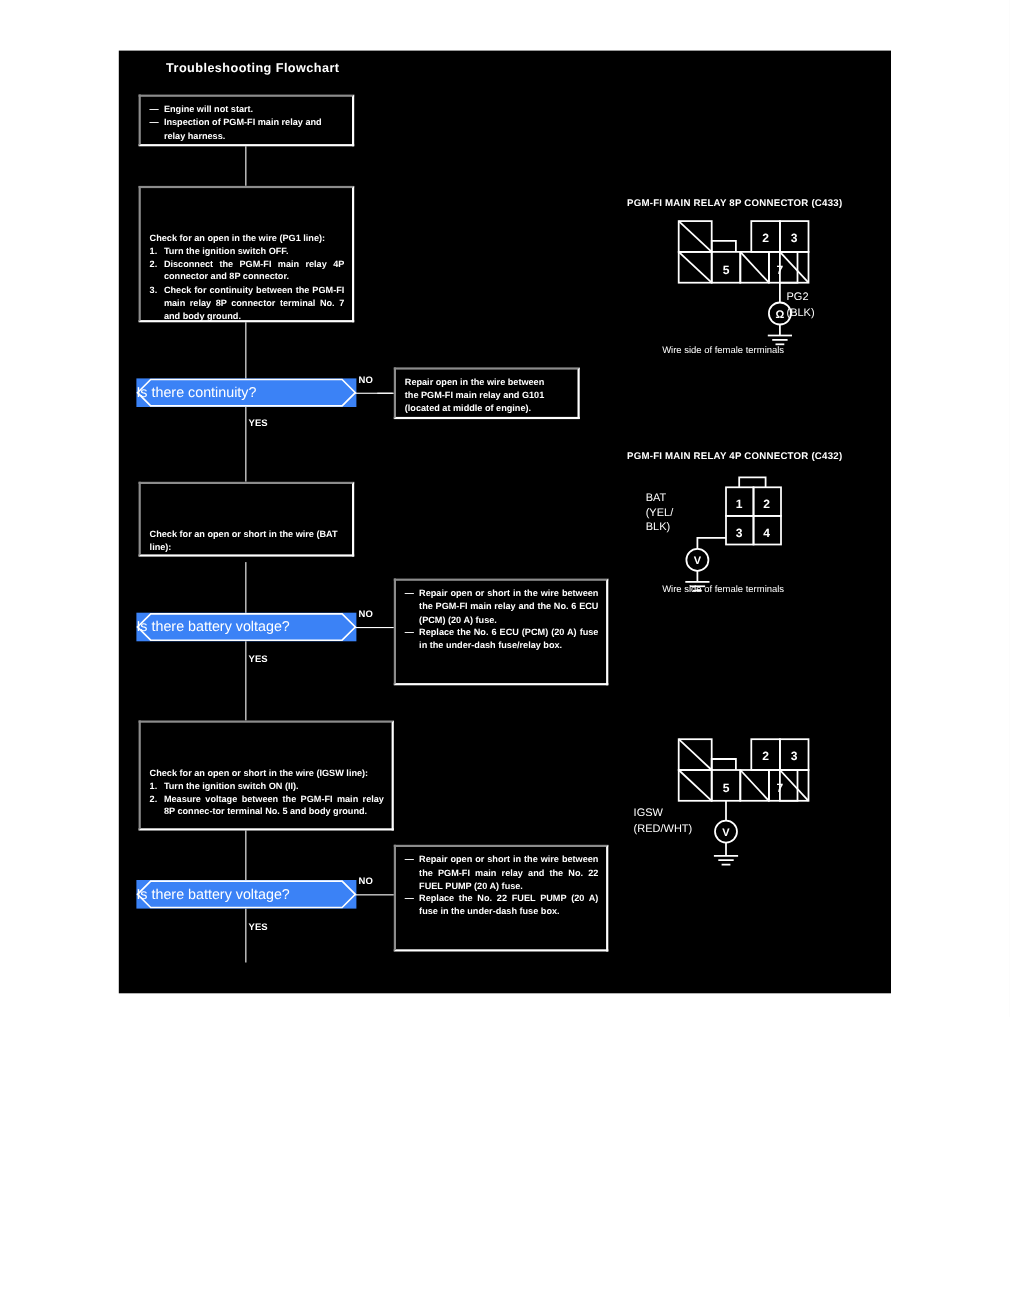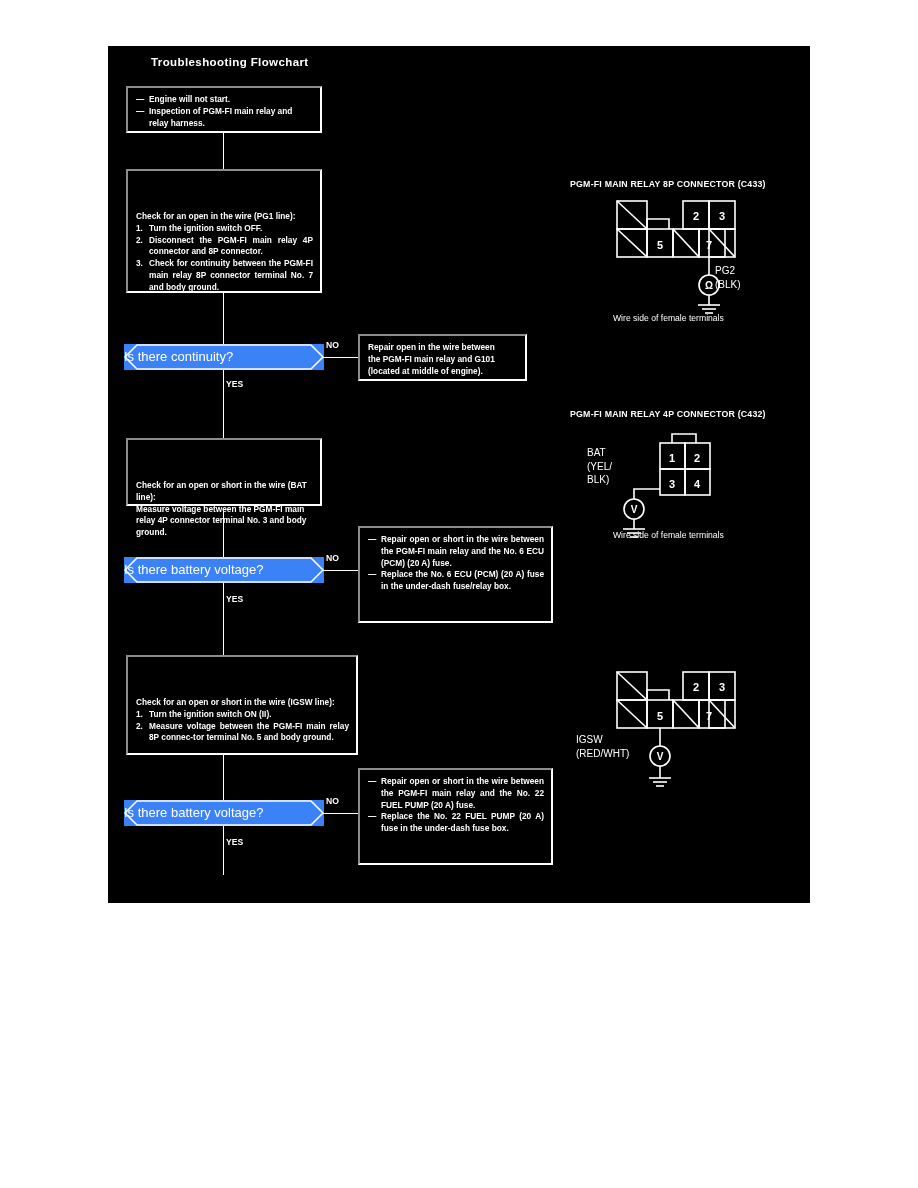--- a/index.html
+++ b/index.html
@@ -105,21 +105,20 @@
     position: absolute;
     font-size: 8.8px;
     color: #ffffff;
     font-weight: bold;
     letter-spacing: .2px;
   }
   .capn {
     position: absolute;
     font-size: 8.6px;
     color: #ffffff;
-    margin-left: 11px;
   }
   .small-lbl {
     position: absolute;
     font-size: 10px;
     font-weight: normal;
     color: #ffffff;
     line-height: 1.35;
   }
   svg { display:block; overflow: visible; }
 </style>
@@ -177,21 +176,20 @@
     <div class="box" style="left:250px; top:288px; width:169px; height:47px;">
       <div>Repair open in the wire between</div>
       <div>the PGM-FI main relay and G101</div>
       <div>(located at middle of engine).</div>
     </div>
 
     <div class="conn vline" style="left:115px; top:324px; height:68px;"></div>
 
     <div class="box" style="left:18px; top:392px; width:196px; height:68px;">
       <div class="hd">Check for an open or short in the wire (BAT line):</div>
-      <div class="just">Measure voltage between the PGM-FI main relay 4P connector terminal No. 3 and body ground.</div>
     </div>
 
     <div class="conn vline" style="left:115px; top:465px; height:50px;"></div>
 
     <div class="dec" style="left:16px; top:511px; width:200px; height:26px;">
       <svg class="hex" viewBox="0 0 200 26" preserveAspectRatio="none">
         <polygon points="13,1 187,1 199,13 187,25 13,25 1,13" fill="none" stroke="#ffffff" stroke-width="1.5"></polygon>
       </svg>
       <span class="lbl">Is there battery voltage?</span>
     </div>

